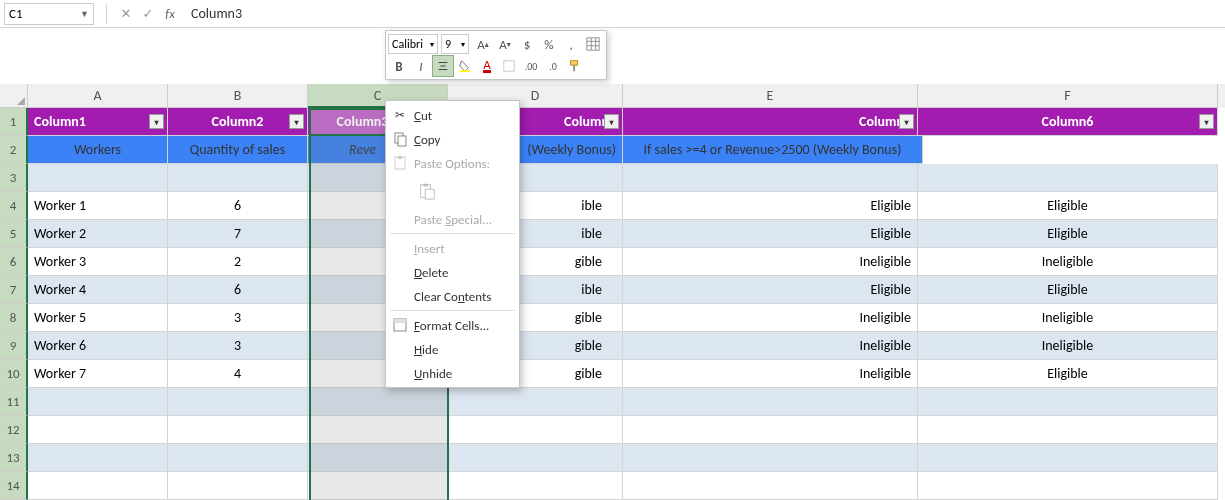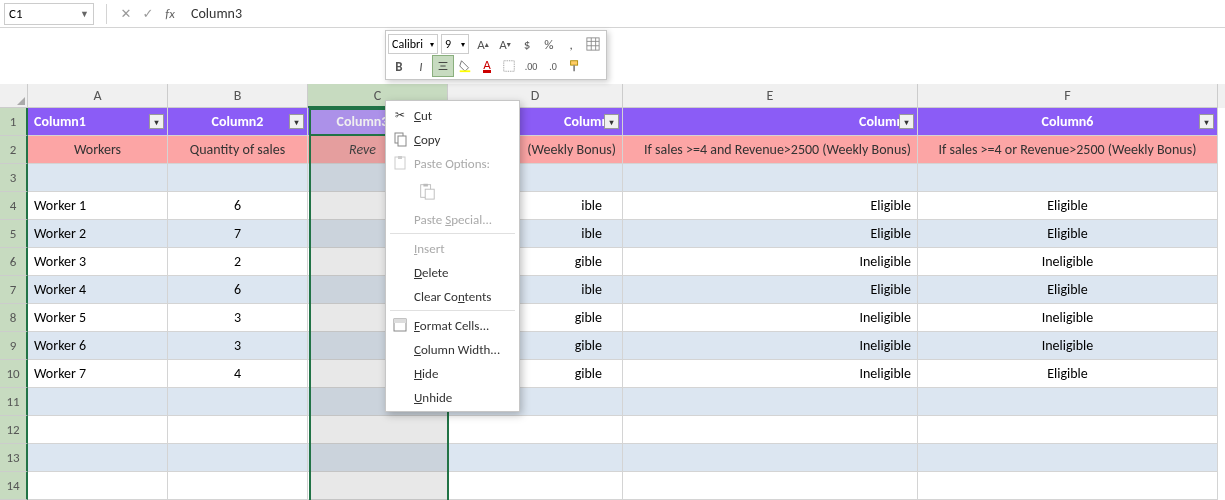--- a/index.html
+++ b/index.html
@@ -32,26 +32,26 @@
 .ch.sel { background: #c7dbc0; border-bottom: 2px solid #217346; }
 .ch.a { width: 140px; } .ch.b { width: 140px; } .ch.c { width: 140px; } .ch.d { width: 175px; } .ch.e { width: 295px; } .ch.f { width: 300px; }
 .rows { }
 .row { display: flex; height: 28px; }
 .rh { width: 28px; border-right: 1px solid #ccc; border-bottom: 1px solid #ccc; background: #f0f0f0; text-align: center; line-height: 28px; font-size: 13px; color: #555; }
 .rh.sel { background: #c7dbc0; border-right: 2px solid #217346; }
 .cell { border-right: 1px solid #d4d4d4; border-bottom: 1px solid #d4d4d4; padding: 0 6px; line-height: 28px; font-size: 14px; overflow: hidden; white-space: nowrap; }
 .cell.a { width: 140px; } .cell.b { width: 140px; text-align: center; } .cell.c { width: 140px; text-align: center; } .cell.d { width: 175px; text-align: center; } .cell.e { width: 295px; text-align: right; } .cell.f { width: 300px; text-align: center; }
 
 
-.row.hdr .cell { background: #8b5cf6; color: #fff; font-weight: bold; position: relative; }
+.row.hdr .cell { background: #a21caf; color: #fff; font-weight: bold; position: relative; }
 .row.hdr .cell .filter { position: absolute; right: 3px; top: 6px; width: 15px; height: 15px; background: #f0f0f0; border: 1px solid #999; display: flex; align-items: center; justify-content: center; font-size: 8px; color: #333; }
 
 .row.band .cell { background: #dce6f1; }
 .row.noband .cell { background: #fff; }
-.row.sub .cell { background: #fca5a5; color: #333; }
+.row.sub .cell { background: #3b82f6; color: #333; }
 .row.sub .cell.c { text-align: center; font-style: italic; }
 
 
 .col-sel { position: absolute; top: 108px; left: 309px; width: 140px; height: 392px; background: rgba(128,128,128,0.18); border-left: 2px solid #217346; border-right: 2px solid #217346; pointer-events: none; z-index: 5; }
 
 .active-cell { position: absolute; top: 108px; left: 309px; width: 140px; height: 28px; border: 2px solid #217346; background: rgba(255,255,255,0.3); pointer-events: none; z-index: 6; }
 
 
 .context-menu { position: absolute; top: 100px; left: 385px; width: 135px; background: #fff; border: 1px solid #c6c6c6; box-shadow: 2px 3px 8px rgba(0,0,0,0.25); z-index: 60; font-size: 13px; padding: 2px 0; }
 .cm-item { display: flex; align-items: center; height: 24px; padding: 0 8px 0 28px; position: relative; cursor: default; color: #333; }
@@ -164,21 +164,20 @@
       <div class="cell e"><span>Column5</span><span class="filter">▾</span></div>
       <div class="cell f"><span>Column6</span><span class="filter">▾</span></div>
     </div>
 
     <div class="row sub">
       <div class="rh sel">2</div>
       <div class="cell a" style="text-align:center">Workers</div>
       <div class="cell b">Quantity of sales</div>
       <div class="cell c"><span style="margin-left:-30px">Reve</span></div>
       <div class="cell d" style="text-align:right">(Weekly Bonus)</div>
-      <div class="cell e">If sales &gt;=4 and Revenue&gt;2500 (Weekly Bonus)</div>
       <div class="cell f">If sales &gt;=4 or Revenue&gt;2500 (Weekly Bonus)</div>
     </div>
 
     <div class="row band">
       <div class="rh sel">3</div>
       <div class="cell a"></div>
         <div class="cell b"></div>
         <div class="cell c"></div>
         <div class="cell d"></div>
         <div class="cell e"></div>
@@ -340,21 +339,18 @@
   <div class="cm-item">
     <span class="ic">
       <svg viewBox="0 0 16 16">
           <rect x="2" y="2" width="12" height="12" fill="none" stroke="#888"></rect>
           <rect x="2" y="2" width="12" height="4" fill="#ddd"></rect>
         </svg>
     </span>
     <span><span class="u">F</span>ormat Cells...</span>
   </div>
   <div class="cm-item">
-    <span><span class="u">C</span>olumn Width...</span>
-  </div>
-  <div class="cm-item">
     <span><span class="u">H</span>ide</span>
   </div>
   <div class="cm-item">
     <span><span class="u">U</span>nhide</span>
   </div>
 </div>
 
 </body></html>

